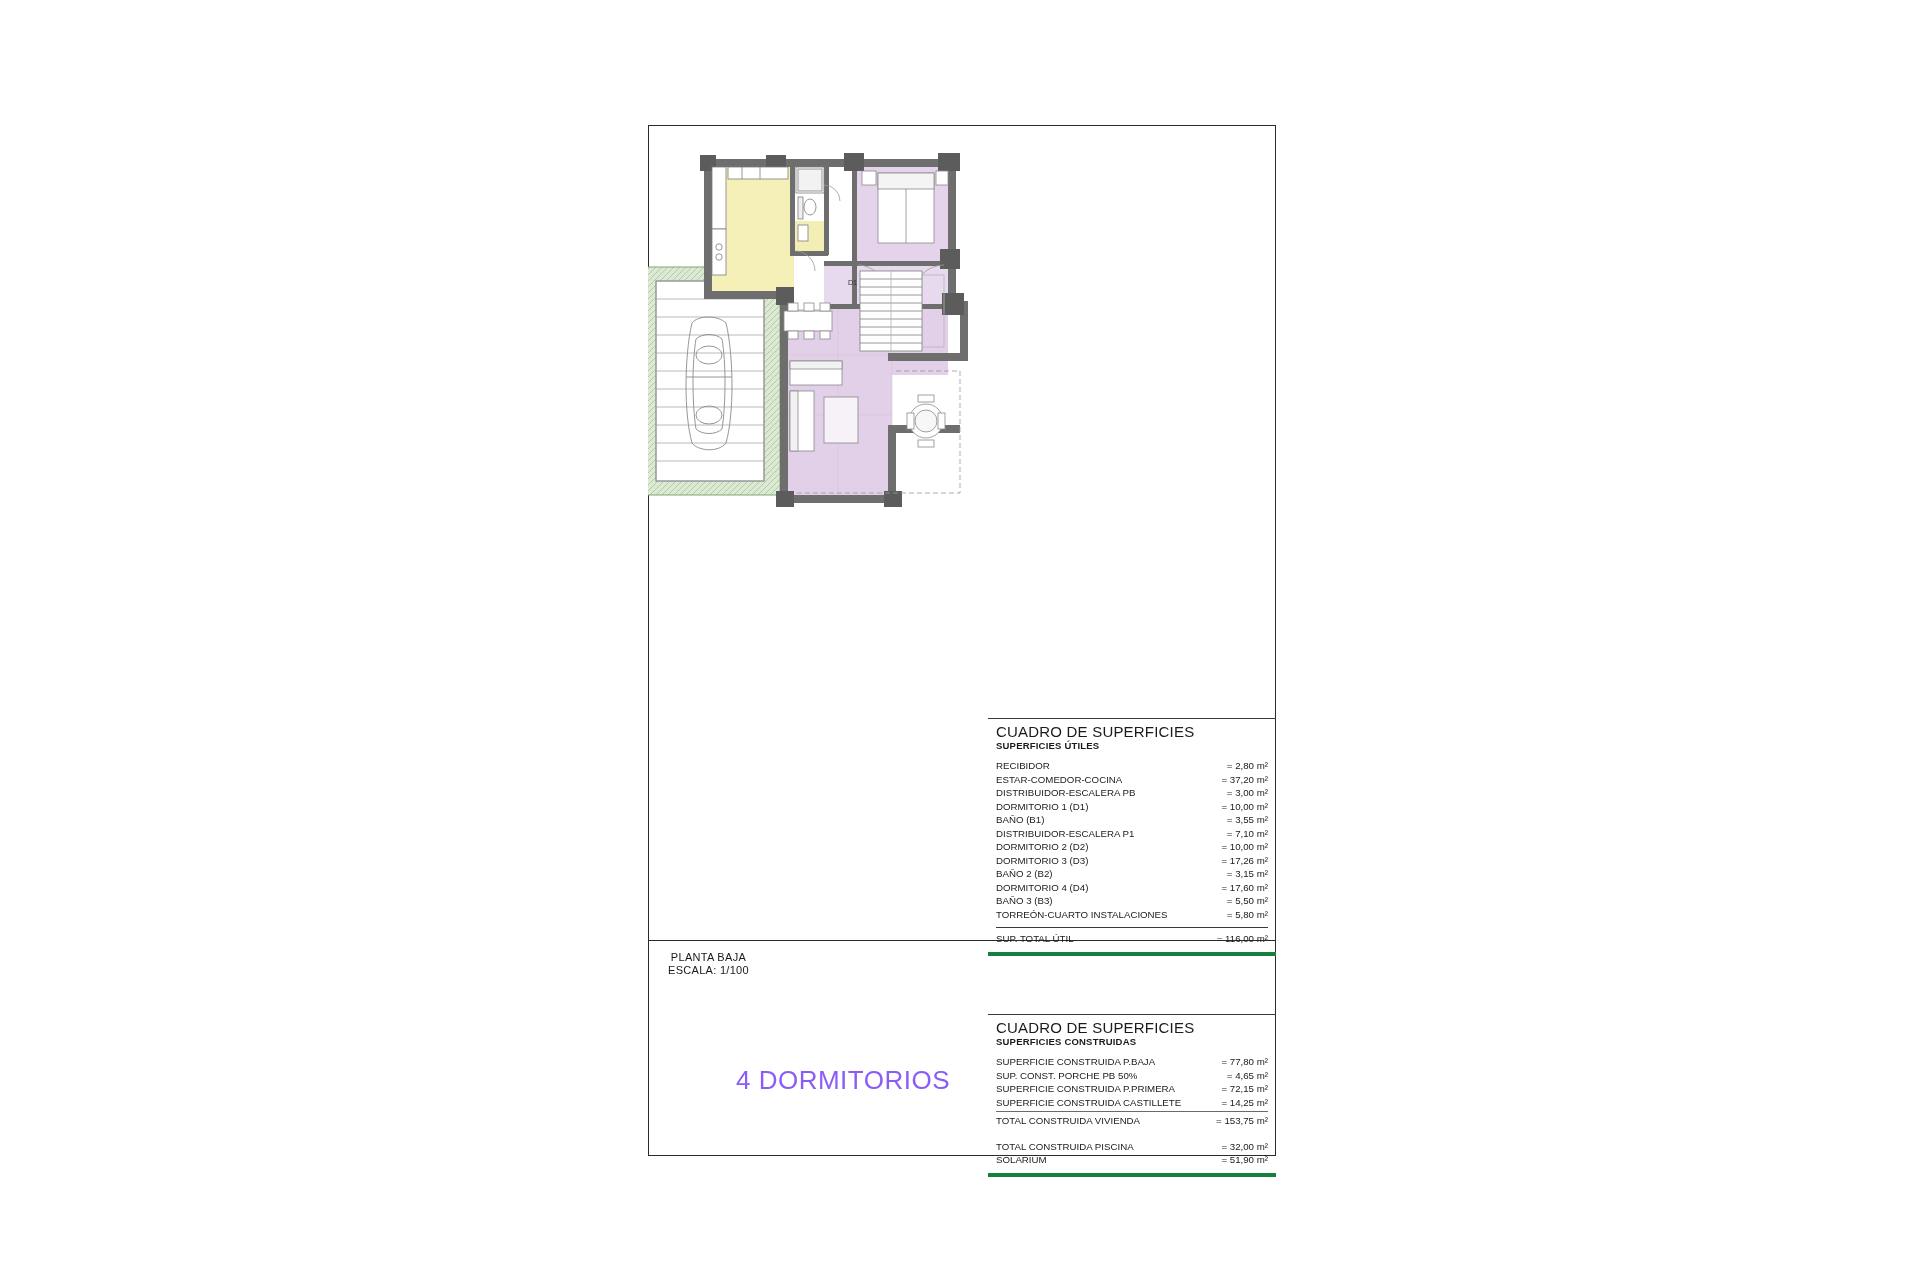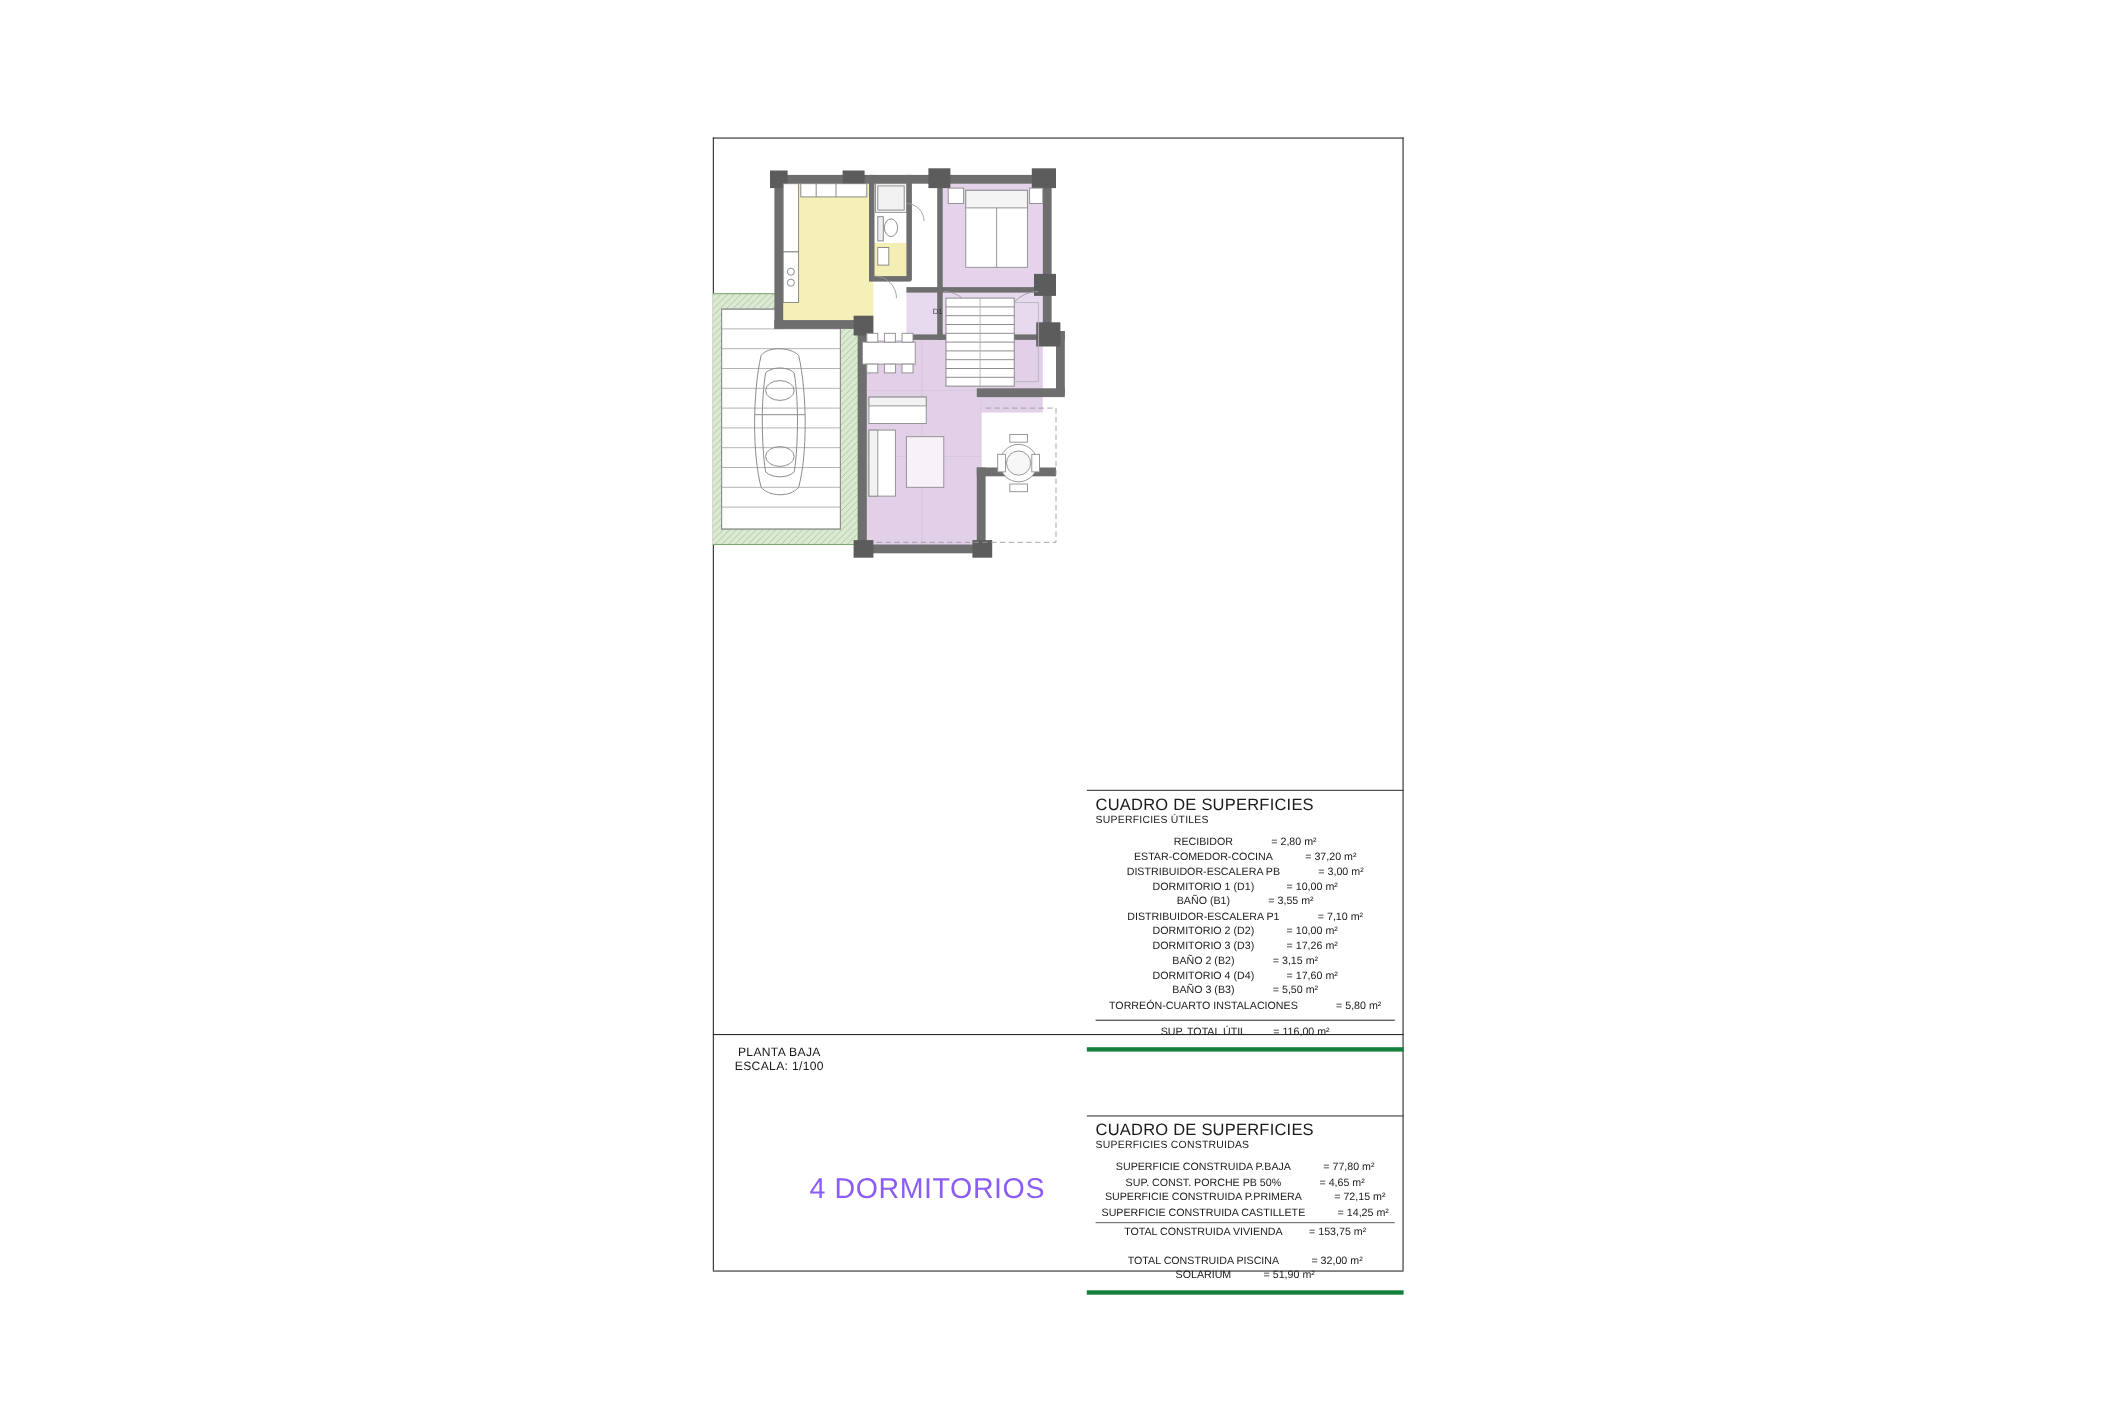--- a/index.html
+++ b/index.html
@@ -86,24 +86,25 @@
   .tbl-title {
     font-size: 15px;
     letter-spacing: 0.2px;
     line-height: 17px;
   }
   .tbl-subtitle {
     font-size: 9.5px;
     letter-spacing: 0.2px;
     margin-bottom: 8px;
     line-height: 11px;
+    font-weight: bold;
   }
   .row {
     display: flex;
-    justify-content: center;
+    justify-content: space-between;
     line-height: 13.5px;
     font-size: 9.7px;
     white-space: nowrap;
   }
   .row .lbl { flex: 0 1 auto; }
   .row .val { flex: 0 0 auto; text-align: right; min-width: 76px; }
   .rule {
     border-top: 1px solid #3a3a3a;
     margin: 6px 0 4px 0;
     height: 0;

